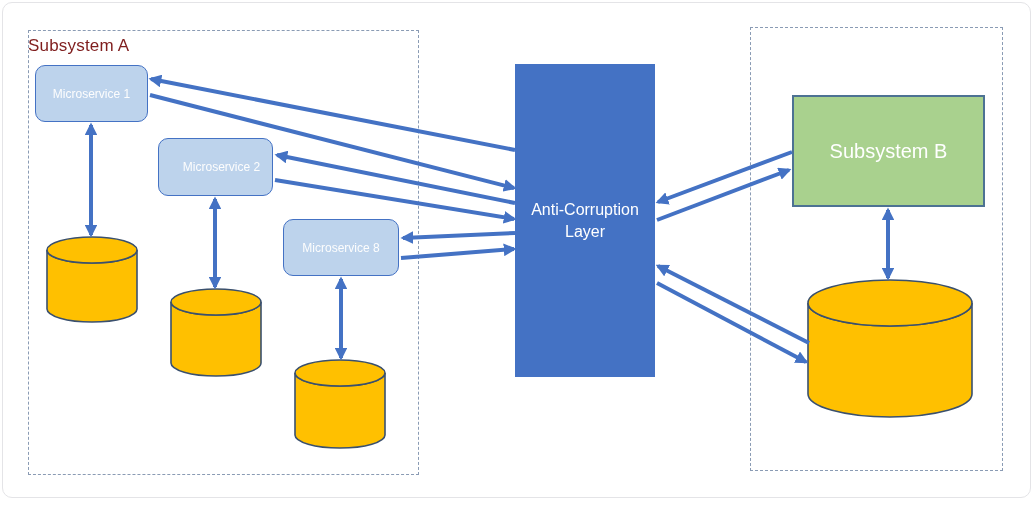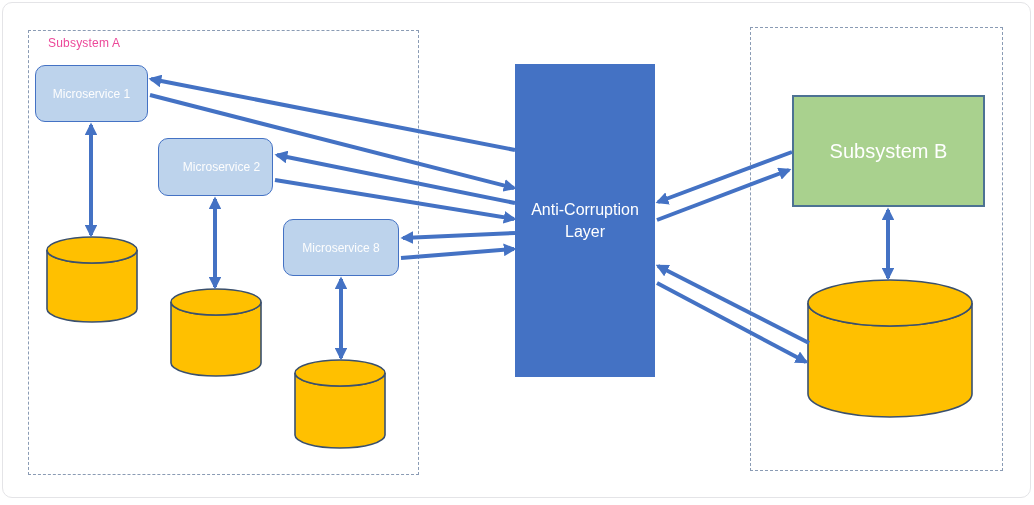--- a/index.html
+++ b/index.html
@@ -13,22 +13,22 @@
 
   .dashed-box {
     position: absolute;
     border: 1px dashed #8a9bb4;
     background: transparent;
   }
   .box-subsystem-a { left: 28px; top: 30px; width: 391px; height: 445px; }
   .box-subsystem-b-group { left: 750px; top: 27px; width: 253px; height: 444px; }
 
   .subsystem-a-label {
-    position: absolute; left: 48px; top: 36px;
-    font-size: 12px; color: #ec4899; letter-spacing: 0.2px;
+    position: absolute; left: 28px; top: 36px;
+    font-size: 17px; color: #7f1d1d; letter-spacing: 0.2px;
   }
 
   .node {
     position: absolute; display: flex; align-items: center; justify-content: center;
     text-align: center; color: #ffffff;
   }
   .microservice {
     background: #bdd3ec; border: 1.6px solid #4472c4; border-radius: 10px;
     font-size: 12px; color: #fdfdfd;
   }

